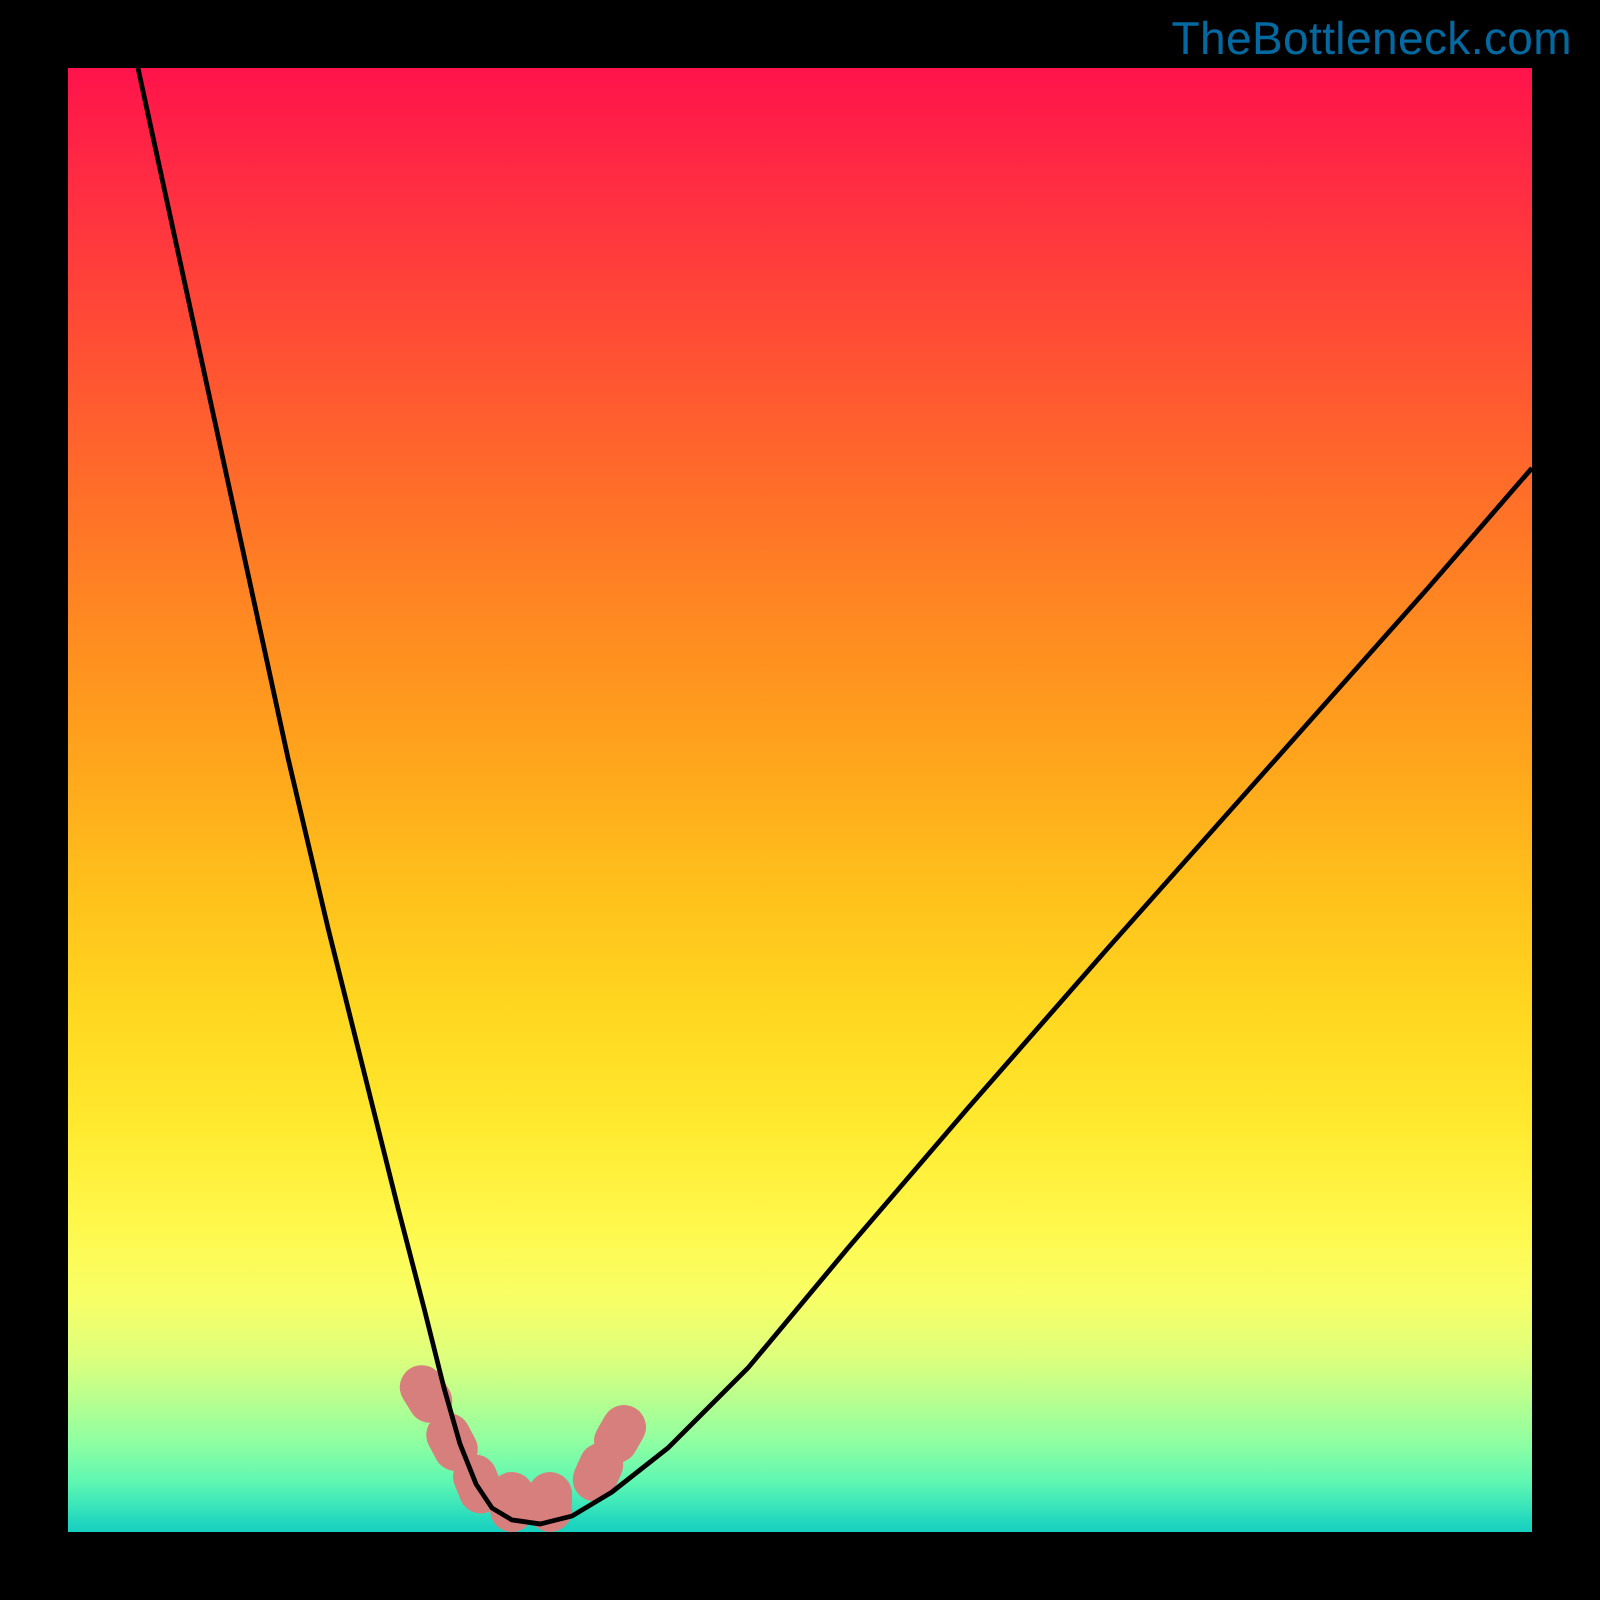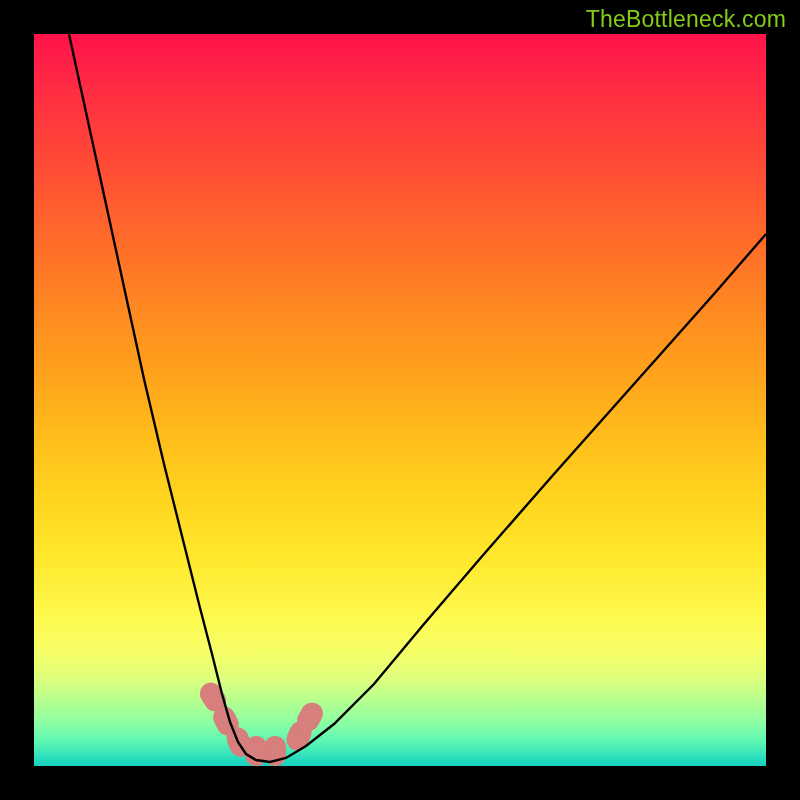--- a/index.html
+++ b/index.html
@@ -67,21 +67,21 @@
   .curve-svg {
     position: absolute;
     inset: 0;
     width: 732px;
     height: 732px;
   }
   .watermark {
     position: absolute;
     top: 6px;
     right: 14px;
-    color: #84cc16;
+    color: #0369a1;
     font-size: 23px;
     letter-spacing: 0.2px;
   }
 </style>
 </head>
 <body>
 
 <div class="frame">
 
   <div class="plot-area">

